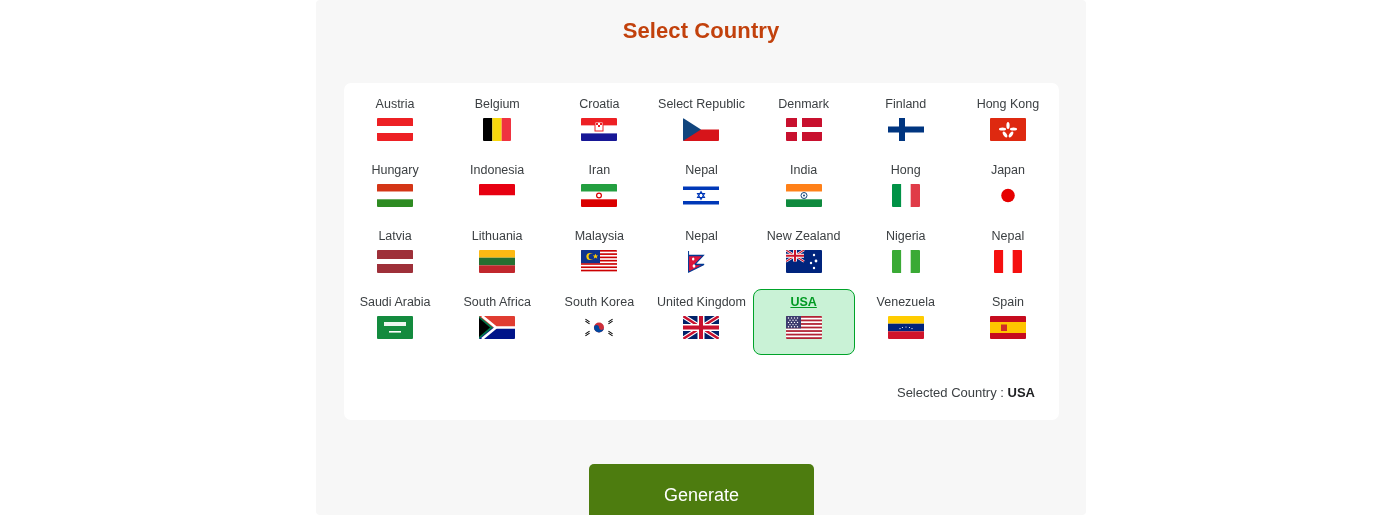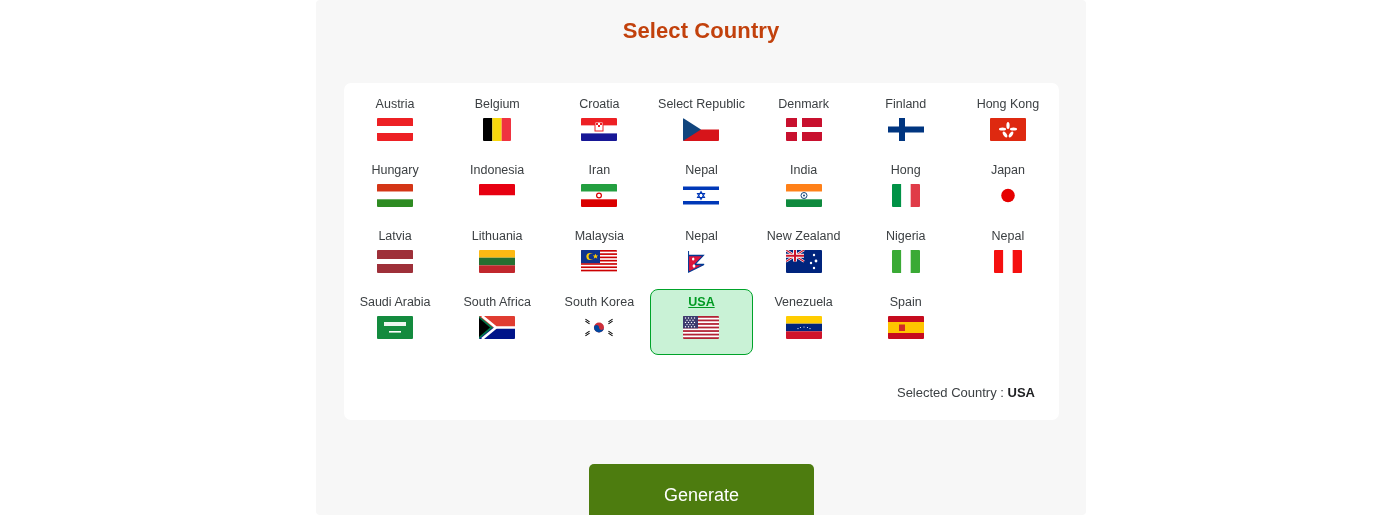--- a/index.html
+++ b/index.html
@@ -293,20 +293,30 @@
               <g fill="#000">
                 <rect x="4" y="4" width="5" height="1" transform="rotate(34 6.5 4.5)"></rect>
                 <rect x="4" y="6" width="5" height="1" transform="rotate(34 6.5 6.5)"></rect>
                 <rect x="27" y="4" width="5" height="1" transform="rotate(-34 29.5 4.5)"></rect>
                 <rect x="27" y="6" width="5" height="1" transform="rotate(-34 29.5 6.5)"></rect>
                 <rect x="4" y="16" width="5" height="1" transform="rotate(-34 6.5 16.5)"></rect>
                 <rect x="4" y="18" width="5" height="1" transform="rotate(-34 6.5 18.5)"></rect>
                 <rect x="27" y="16" width="5" height="1" transform="rotate(34 29.5 16.5)"></rect>
                 <rect x="27" y="18" width="5" height="1" transform="rotate(34 29.5 18.5)"></rect>
               </g>
+            </svg>
+          </div>
+          <div class="cell">
+            <div class="lbl">United Kingdom</div>
+            <svg class="flag" viewBox="0 0 36 23" preserveAspectRatio="none">
+              <rect width="36" height="23" fill="#012169"></rect>
+              <path d="M0,0 L36,23 M36,0 L0,23" stroke="#fff" stroke-width="4.6"></path>
+              <path d="M0,0 L36,23 M36,0 L0,23" stroke="#c8102e" stroke-width="2.4"></path>
+              <path d="M18,0 L18,23 M0,11.5 L36,11.5" stroke="#fff" stroke-width="7"></path>
+              <path d="M18,0 L18,23 M0,11.5 L36,11.5" stroke="#c8102e" stroke-width="4"></path>
             </svg>
           </div>
           <div class="cell selected">
             <div class="lbl">USA</div>
             <svg class="flag" viewBox="0 0 36 23" preserveAspectRatio="none">
               <rect width="36" height="23" fill="#fff"></rect>
               <g fill="#b22234">
                 <rect y="0" width="36" height="1.77"></rect>
                 <rect y="3.54" width="36" height="1.77"></rect>
                 <rect y="7.08" width="36" height="1.77"></rect>

